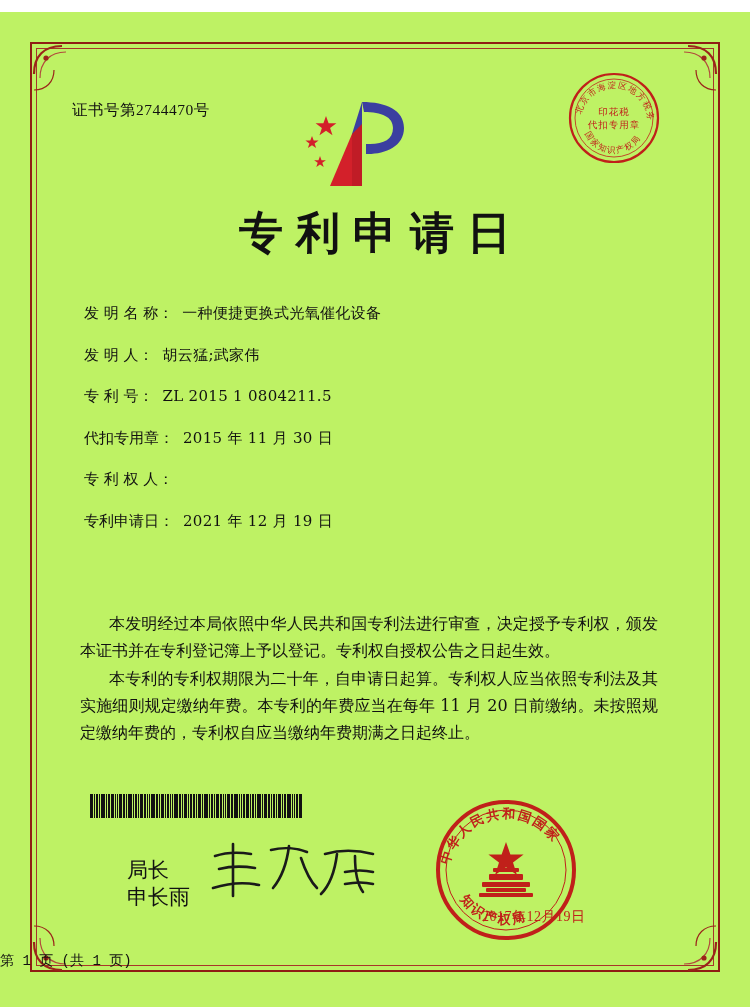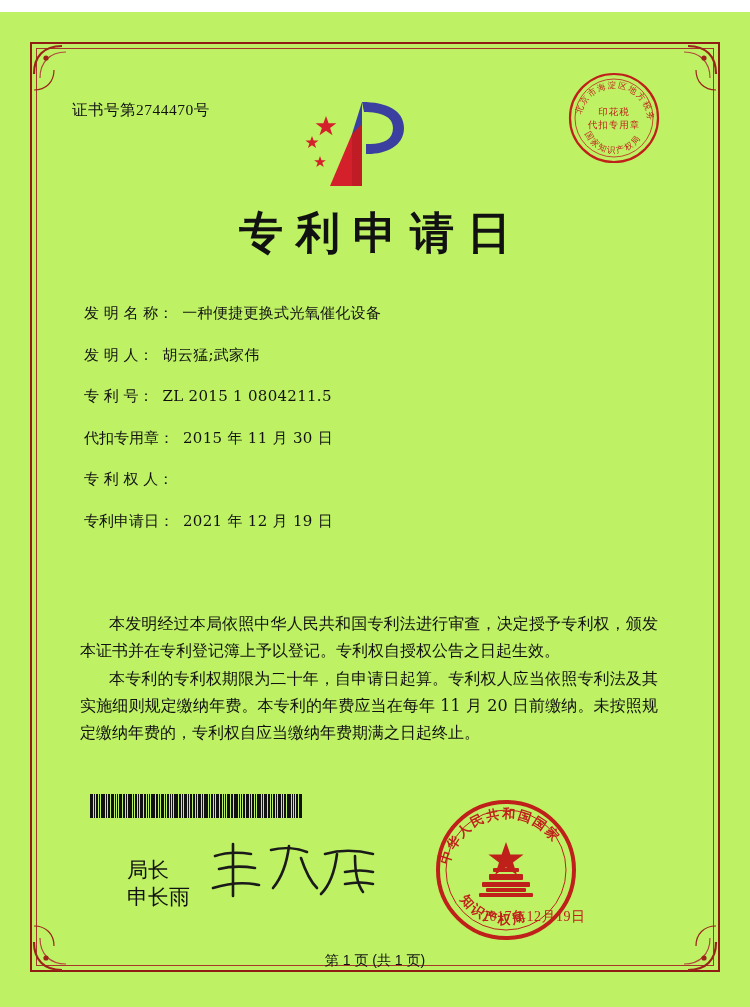--- a/index.html
+++ b/index.html
@@ -166,24 +166,24 @@
     color: #c0201a;
     font-family: Liberation Serif, serif;
     letter-spacing: 0.5px;
   }
 
   
   .footer {
     position: absolute;
     left: 0; top: 940px;
     width: 750px;
-    text-align: center;
+    text-align: left;
     font-size: 14px;
     color: #111;
-    font-family: Liberation Sans, sans-serif;
+    font-family: Liberation Mono, monospace;
   }
 </style>
 </head>
 <body>
 
 <div class="page">
 
   <div class="border-outer"></div>
   <div class="border-inner"></div>
 

